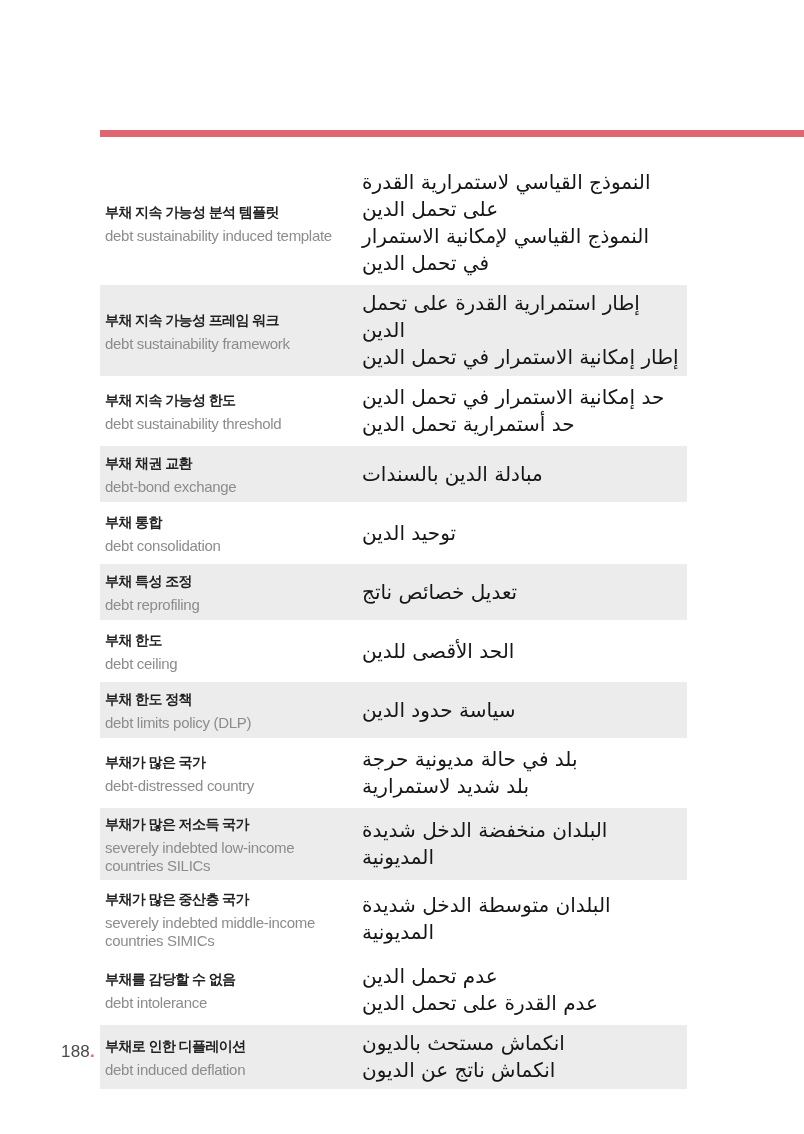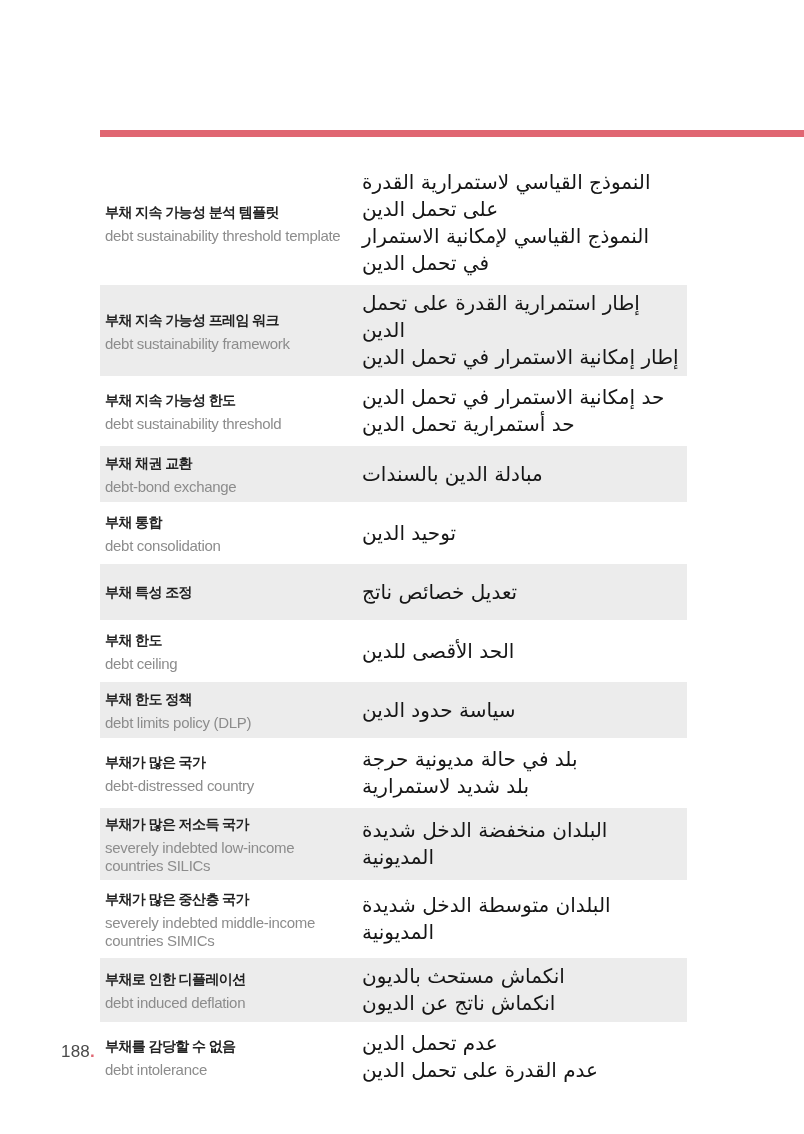--- a/index.html
+++ b/index.html
@@ -93,21 +93,21 @@
 </head>
 <body>
 
 <div class="page">
   <div class="top-rule"></div>
 
   <main class="glossary" id="glossary">
     <section class="row">
       <div class="cell-left">
         <div class="korean">부채 지속 가능성 분석 템플릿</div>
-        <div class="english">debt sustainability threshold template</div>
+        <div class="english">debt sustainability induced template</div>
       </div>
       <div class="cell-right arabic" dir="rtl">النموذج القياسي لاستمرارية القدرة
 على تحمل الدين
 النموذج القياسي لإمكانية الاستمرار
 في تحمل الدين</div>
     </section>
 
     <section class="row shaded">
       <div class="cell-left">
         <div class="korean">부채 지속 가능성 프레임 워크</div>
@@ -138,20 +138,21 @@
       <div class="cell-left">
         <div class="korean">부채 통합</div>
         <div class="english">debt consolidation</div>
       </div>
       <div class="cell-right arabic" dir="rtl">توحيد الدين</div>
     </section>
 
     <section class="row shaded">
       <div class="cell-left">
         <div class="korean">부채 특성 조정</div>
+        <div class="english">debt reprofiling</div>
       </div>
       <div class="cell-right arabic" dir="rtl">تعديل خصائص ناتج</div>
     </section>
 
     <section class="row">
       <div class="cell-left">
         <div class="korean">부채 한도</div>
         <div class="english">debt ceiling</div>
       </div>
       <div class="cell-right arabic" dir="rtl">الحد الأقصى للدين</div>
@@ -186,35 +187,35 @@
 
     <section class="row">
       <div class="cell-left">
         <div class="korean">부채가 많은 중산층 국가</div>
         <div class="english">severely indebted middle-income
 countries SIMICs</div>
       </div>
       <div class="cell-right arabic" dir="rtl">البلدان متوسطة الدخل شديدة المديونية</div>
     </section>
 
+    <section class="row">
+      <div class="cell-left">
+        <div class="korean">부채를 감당할 수 없음</div>
+        <div class="english">debt intolerance</div>
+      </div>
+      <div class="cell-right arabic" dir="rtl">عدم تحمل الدين
+عدم القدرة على تحمل الدين</div>
+    </section>
+
     <section class="row shaded">
       <div class="cell-left">
         <div class="korean">부채로 인한 디플레이션</div>
         <div class="english">debt induced deflation</div>
       </div>
       <div class="cell-right arabic" dir="rtl">انكماش مستحث بالديون
 انكماش ناتج عن الديون</div>
-    </section>
-
-    <section class="row">
-      <div class="cell-left">
-        <div class="korean">부채를 감당할 수 없음</div>
-        <div class="english">debt intolerance</div>
-      </div>
-      <div class="cell-right arabic" dir="rtl">عدم تحمل الدين
-عدم القدرة على تحمل الدين</div>
     </section>
   </main>
 
   <div class="page-number">
     <span>188</span><span class="dot">.</span>
   </div>
 </div>
 
 </body></html>

